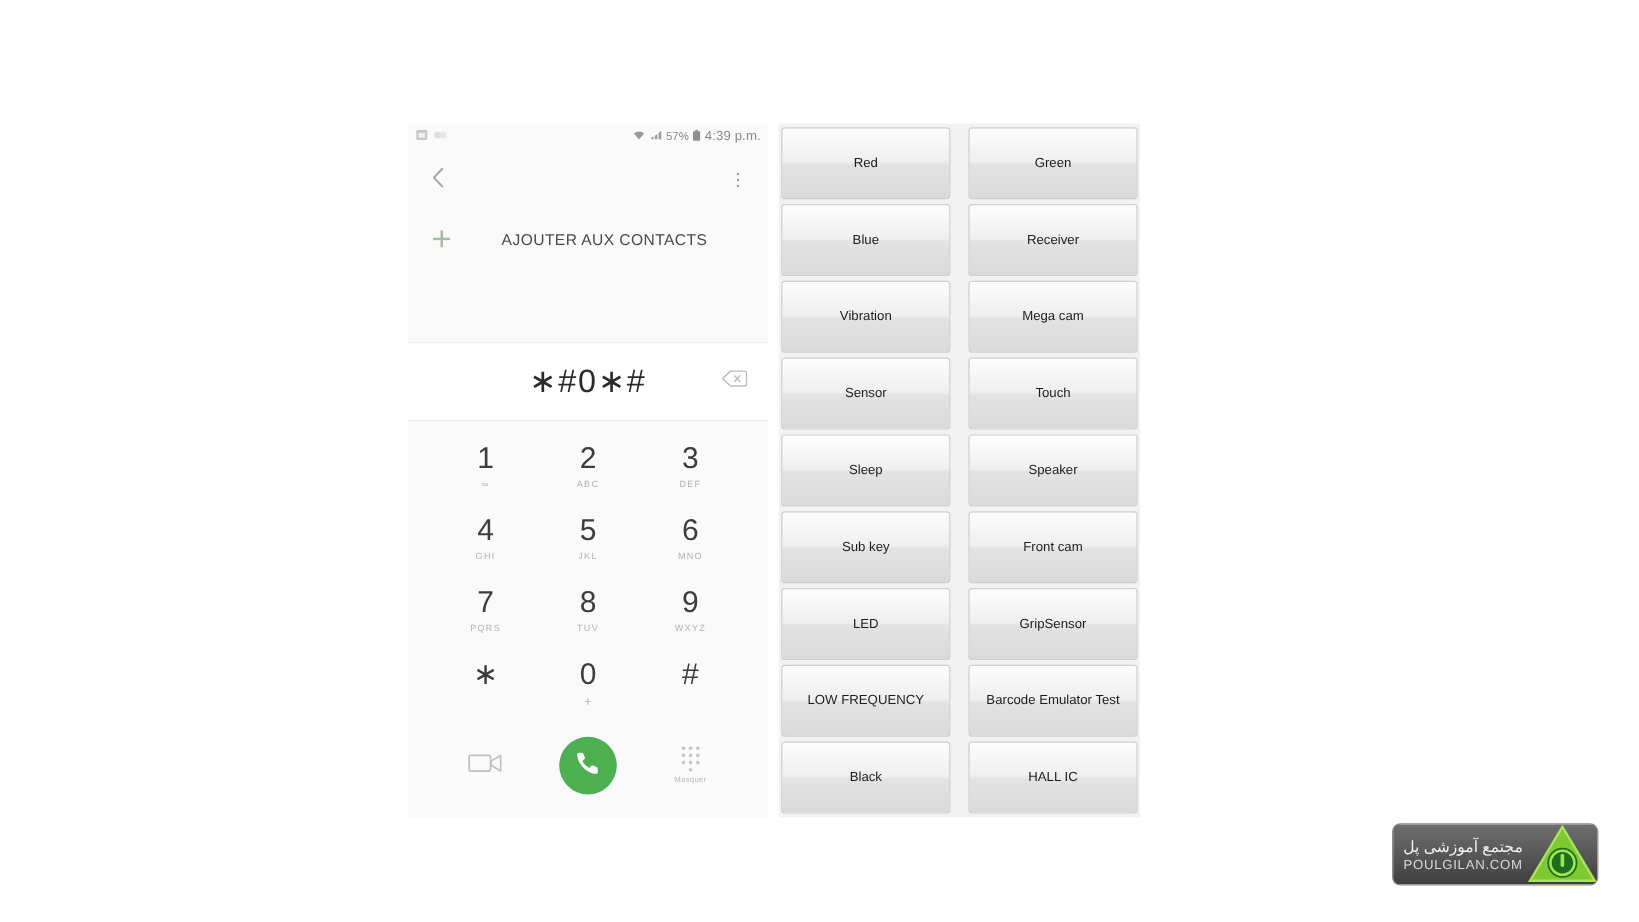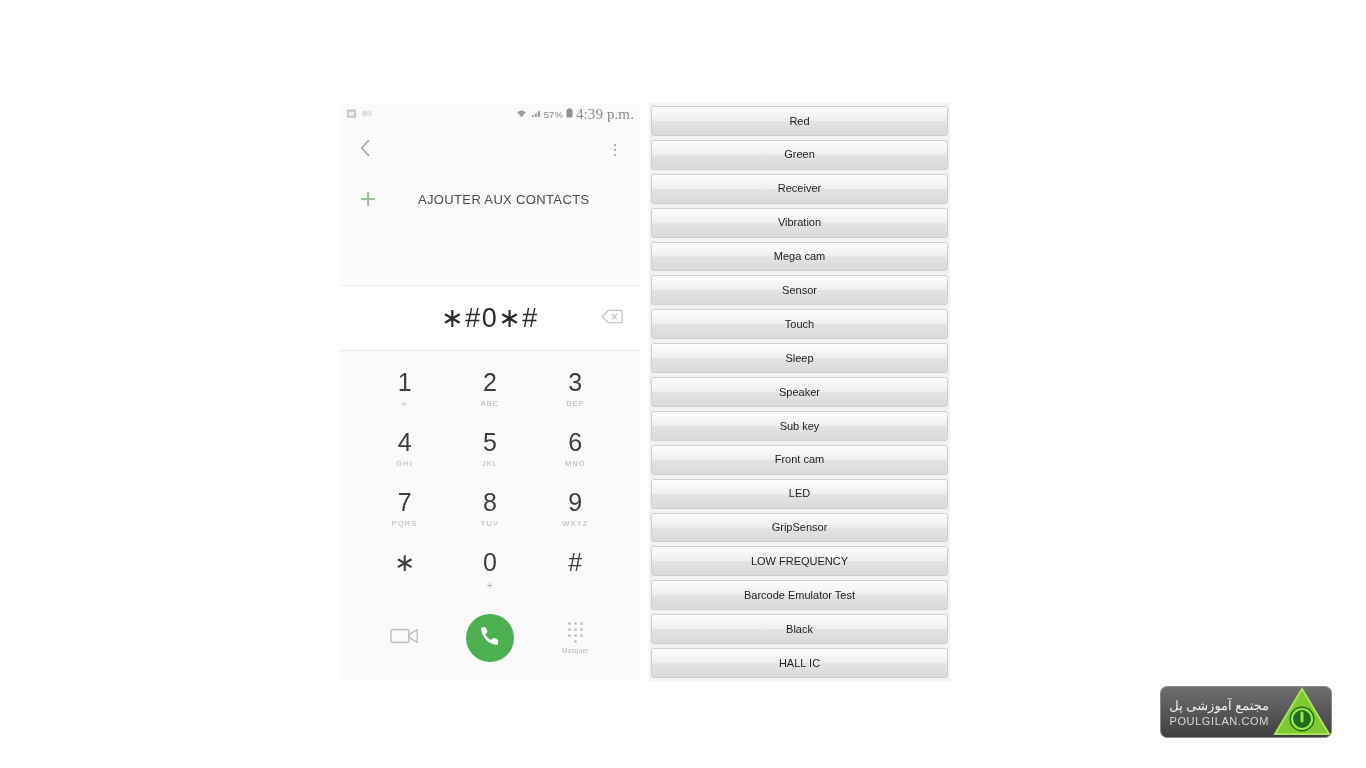--- a/index.html
+++ b/index.html
@@ -31,21 +31,21 @@
   }
   .status-left { display: flex; align-items: center; gap: 4px; opacity: .55; }
   .status-right {
     margin-left: auto;
     display: flex; align-items: center; gap: 3px;
     font-size: 9.5px; color: #8d8d8d;
     letter-spacing: .1px;
   }
   .sb-ico { display: block; }
   .battery-pct { font-size: 9.5px; color: #8a8a8a; }
-  .clock { font-size: 15px; color: #8a8a8a; font-family: Liberation Serif, serif; }
+  .clock { font-size: 11px; color: #8a8a8a; }
 
   
   .action-bar {
     height: 50px;
     display: flex; align-items: center;
     padding: 0 14px;
     background: #fafafa;
   }
   .back-btn { width: 22px; height: 22px; display: flex; align-items: center; justify-content: center; }
   .overflow-btn { margin-left: auto; width: 22px; height: 26px; display: flex; align-items: center; justify-content: center; flex-direction: column; gap: 2.5px; }
@@ -129,21 +129,21 @@
   
   #test-panel {
     position: absolute;
     left: 649px; top: 103px;
     width: 301px; height: 578px;
     background: #f2f2f2;
     padding: 3px 2px;
   }
   .test-grid {
     display: grid;
-    grid-template-columns: repeat(1, 1fr);
+    grid-template-columns: repeat(2, 1fr);
     grid-auto-rows: 1fr;
     gap: 4px 15px;
     width: 100%; height: 100%;
   }
   .test-btn {
     background: linear-gradient(180deg, #fdfdfd 0%, #efefef 48%, #e3e3e3 52%, #dadada 100%);
     border: 1px solid #cfcfcf;
     border-radius: 3px;
     display: flex; align-items: center; justify-content: center;
     text-align: center;
@@ -347,20 +347,21 @@
         </span>
         <span class="hide-label">Masquer</span>
       </div>
     </div>
   </div>
 
   <div id="test-panel">
     <div class="test-grid">
       <div class="test-btn">Red</div>
       <div class="test-btn">Green</div>
+      <div class="test-btn">Blue</div>
       <div class="test-btn">Receiver</div>
       <div class="test-btn">Vibration</div>
       <div class="test-btn">Mega cam</div>
       <div class="test-btn">Sensor</div>
       <div class="test-btn">Touch</div>
       <div class="test-btn">Sleep</div>
       <div class="test-btn">Speaker</div>
       <div class="test-btn">Sub key</div>
       <div class="test-btn">Front cam</div>
       <div class="test-btn">LED</div>

